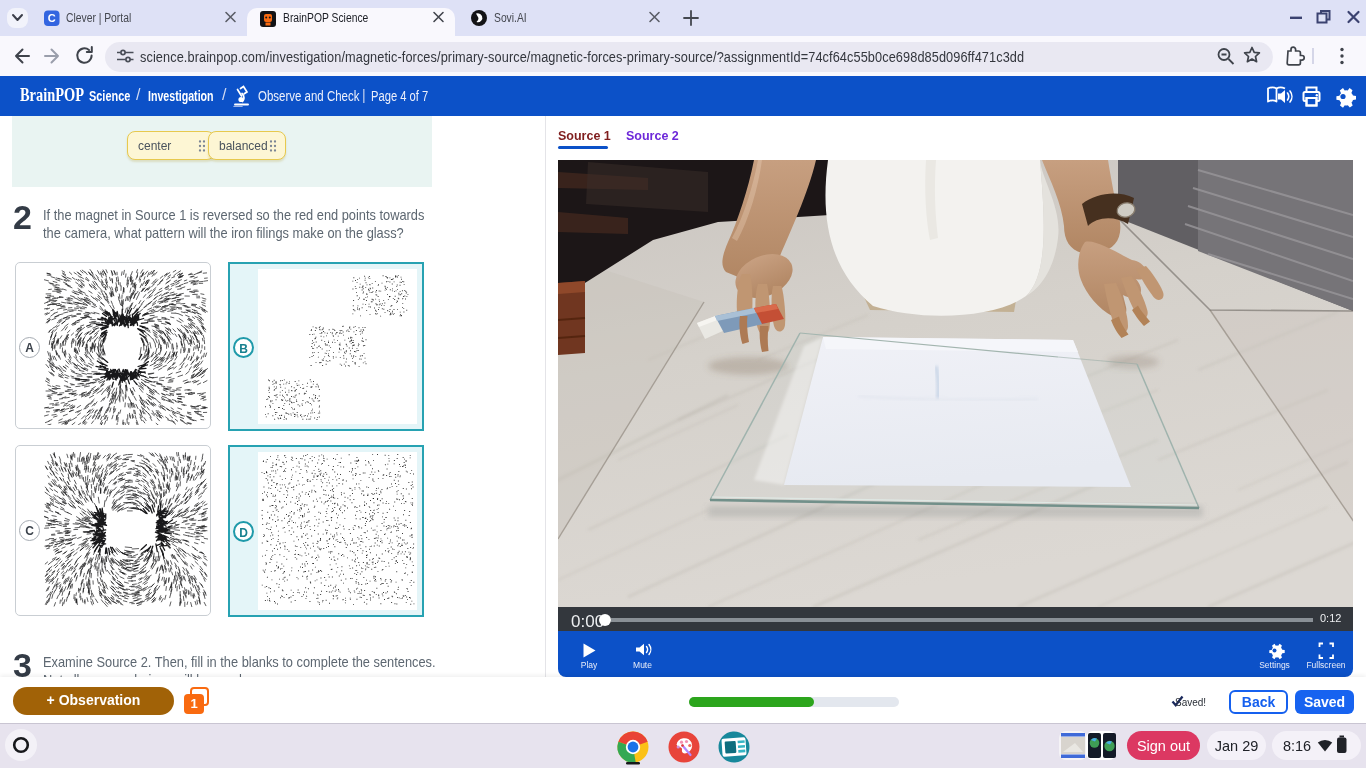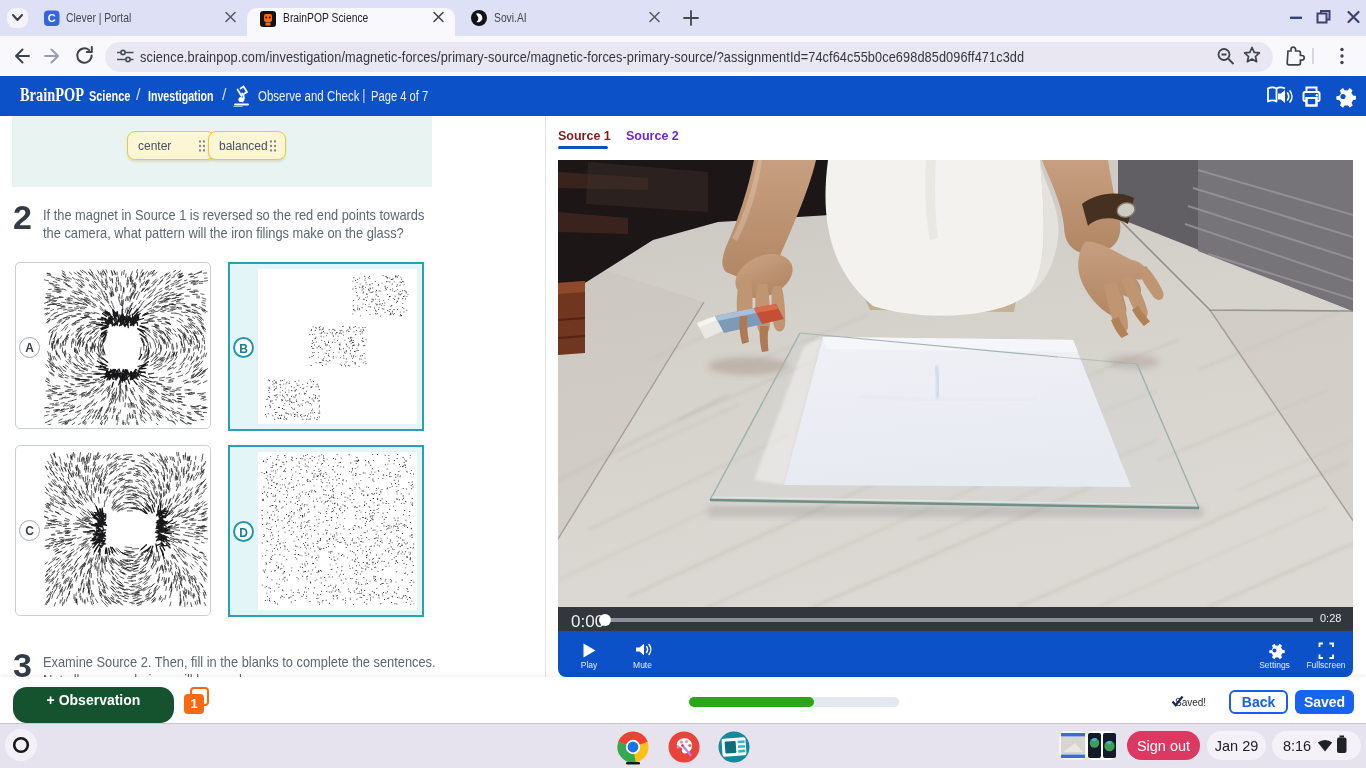--- a/index.html
+++ b/index.html
@@ -25,21 +25,21 @@
 .cardsel{background:#e4f5f8;border:2px solid #27a2b2}
 .badge{width:21px;height:21px;border-radius:50%;background:#fff;text-align:center;line-height:21px;font-size:12px;font-weight:bold}
 .badgeg{border:1.8px solid #a5abb2;color:#3c434c}
 .badget{border:2px solid #1f9aaa;color:#17808f}
 
 .srctab{font-size:12.5px;font-weight:bold}
 #scrub{left:558px;top:607px;width:795px;height:24px;background:#33373d;color:#eceef0}
 #vctrl{left:558px;top:631px;width:795px;height:46px;background:#0c51c8;border-radius:0 0 8px 8px;color:#fff}
 
 #bbar{left:0;top:677px;width:1366px;height:46px;background:#fff;box-shadow:0 -2px 4px rgba(0,0,0,.06)}
-#obsbtn{left:13px;top:687px;width:161px;height:36px;border-radius:14px;background:#14532d;color:#fff;font-size:14px;font-weight:bold;text-align:center;line-height:27px}
+#obsbtn{left:13px;top:687px;width:161px;height:28px;border-radius:14px;background:#a16207;color:#fff;font-size:14px;font-weight:bold;text-align:center;line-height:27px}
 #ptrack{left:689px;top:697px;width:210px;height:10px;border-radius:5px;background:#e3e7ee}
 #pfill{left:689px;top:697px;width:125px;height:10px;border-radius:5px;background:#2ca51c}
 #backbtn{left:1229px;top:690px;width:59px;height:24px;border-radius:6px;border:2px solid #1560ef;background:#fff;color:#1560ef;font-weight:bold;font-size:14px;text-align:center;line-height:20px}
 #nextbtn{left:1295px;top:690px;width:59px;height:24px;border-radius:6px;background:#1763f0;color:#fff;font-weight:bold;font-size:14px;text-align:center;line-height:24px}
 
 #shelf{left:0;top:723px;width:1366px;height:45px;background:#e7e3ee;border-top:1px solid #c9c5d2}
 </style></head><body>
 <div id="page">
 <div class="abs" id="tabs"></div>
 <svg class="abs" style="left:0;top:0" width="1366" height="36" viewBox="0 0 1366 36">
@@ -287,21 +287,21 @@
 <path d="M563 118c3.5 10 10 28 16 37c4.5 7 12 3.5 10.5-4c-2.5-11-10.5-27-16-35z"></path>
 <path d="M578 109c4.5 8 12 21 17.5 28c5 6 12 2 9.5-5c-3.5-9-11.5-20-17-26z"></path>
 </g>
 <path d="M553 160c2.5 7 7 14 10.5 18l7-3.5c-3.5-5-8-12-9.5-18zM574 150c3.5 6 9 13 12 16l6-4.5c-4-5-9.5-11-12-16z" fill="#b28257"></path>
 </svg>
 
 <div class="abs" id="scrub"></div>
 <div class="abs" style="left:571px;top:612px;font-size:17px;color:#eceef0">0:00</div>
 <div class="abs" style="left:611px;top:617.5px;width:702px;height:4px;background:#8a9096"></div>
 <div class="abs" style="left:599px;top:613.5px;width:12px;height:12px;border-radius:50%;background:#fff"></div>
-<div class="abs" style="left:1320px;top:612px;font-size:11px;color:#eceef0">0:28</div>
+<div class="abs" style="left:1320px;top:612px;font-size:11px;color:#eceef0">0:12</div>
 
 <div class="abs" id="vctrl"></div>
 <svg class="abs" style="left:558px;top:631px" width="795" height="46" viewBox="0 0 795 46">
 <path d="M25.5 12.5v14l12-7z" fill="#fff"></path>
 <path d="M78 16.5h3.5l4.5-3.8v11.6l-4.5-3.8H78z" fill="#fff"></path>
 <path d="M88.5 15.5a5 5 0 0 1 0 6M91 13.5a8 8 0 0 1 0 10" stroke="#fff" stroke-width="1.4" fill="none" stroke-linecap="round"></path>
 <g transform="translate(716.5,19.5)">
         <path d="M0-6.8l1.3 2a5 5 0 0 1 2.4 0l1.4-1.9 2.3 1.7-.8 2.2a5 5 0 0 1 1.2 2.1l2.4.3v2.8l-2.4.3a5 5 0 0 1-1.2 2l.9 2.3-2.3 1.7-1.5-1.9a5 5 0 0 1-2.4 0l-1.4 2-2.3-1.7.8-2.3a5 5 0 0 1-1.2-2l-2.4-.3v-2.8l2.4-.3a5 5 0 0 1 1.2-2.1l-.9-2.1z" fill="#fff"></path>
         <circle r="2" fill="#0c51c8"></circle>
       </g>

